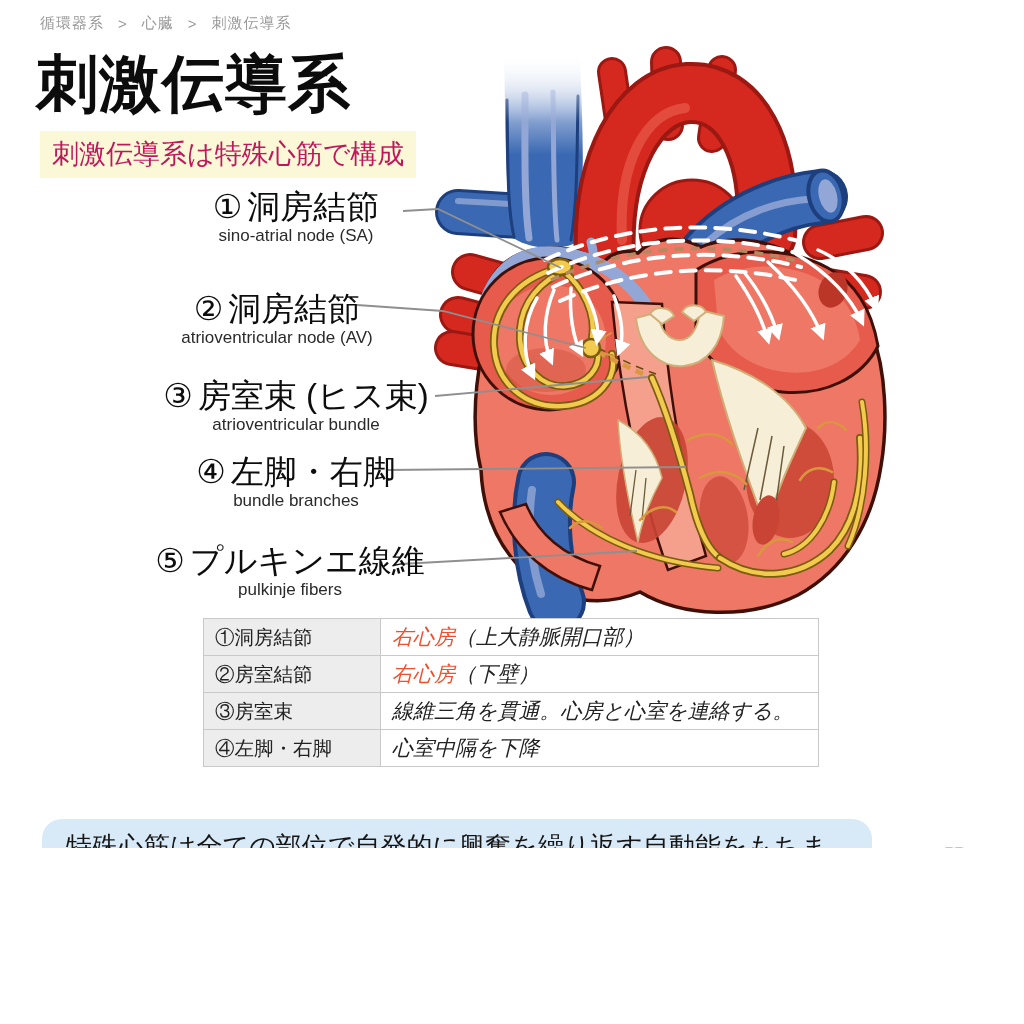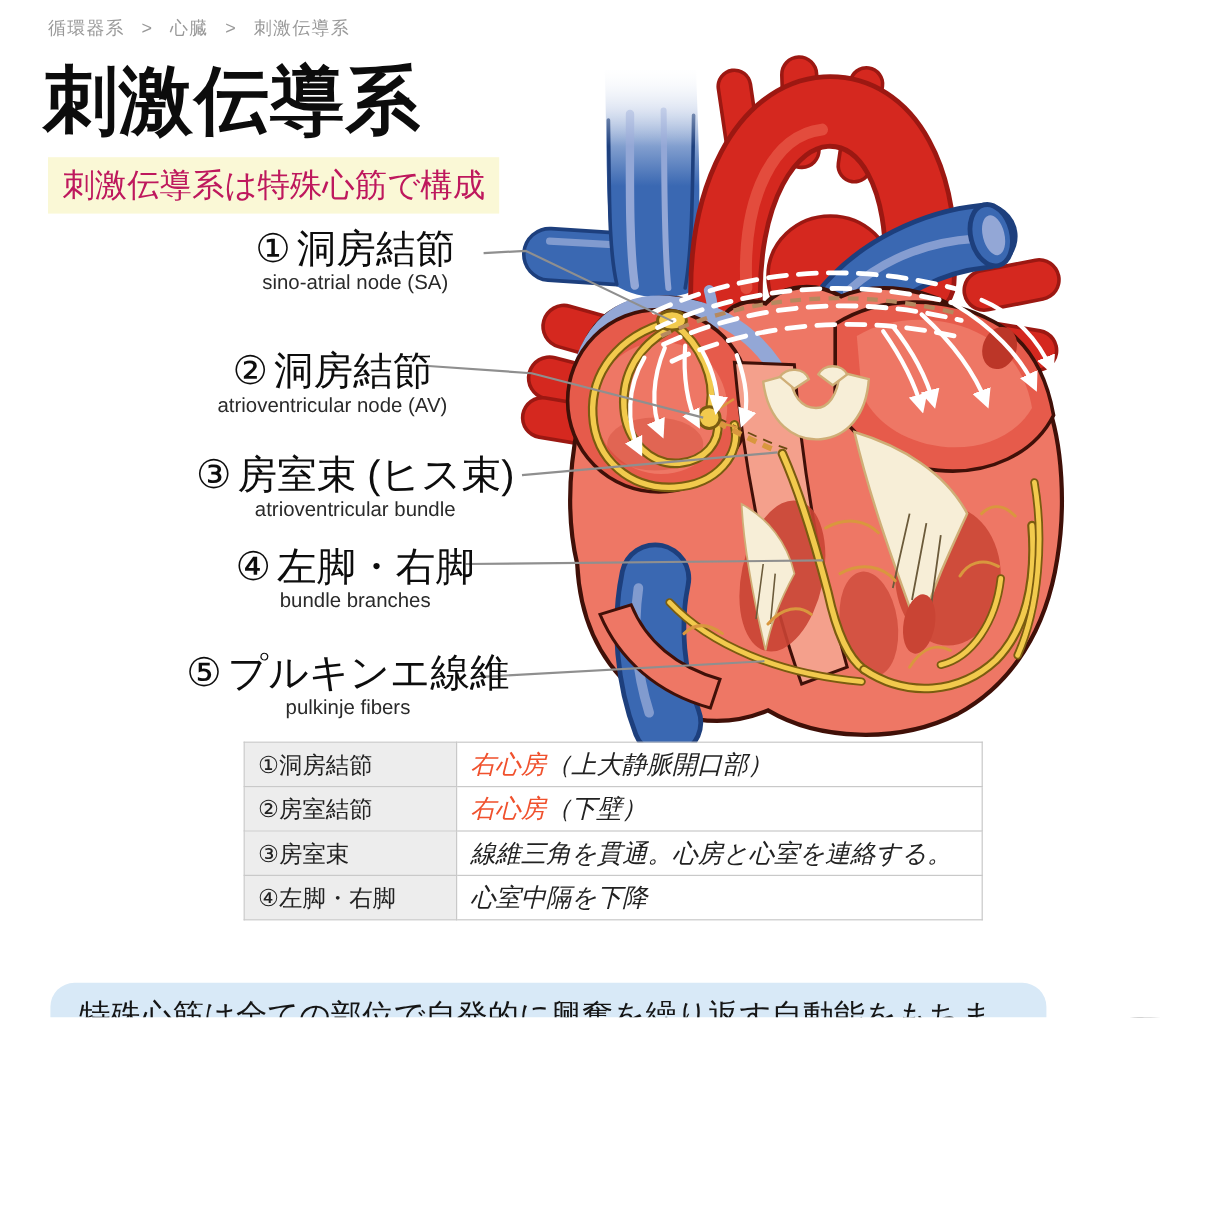--- a/index.html
+++ b/index.html
@@ -20,21 +20,21 @@
   .anno .en{font-size:17px;color:#2a2a2a;margin-top:1px;}
   .anno1{left:296px;top:190px;} .anno2{left:277px;top:292px;} .anno3{left:296px;top:379px;}
   .anno4{left:296px;top:455px;} .anno5{left:290px;top:544px;}
   
   .illu{position:absolute;left:0;top:0;width:1024px;height:1024px;}
   
   .info-table{position:absolute;left:203px;top:618px;width:616px;border-collapse:collapse;
               font-size:21px;table-layout:fixed;}
   .info-table td{border:1px solid var(--table-border);height:36px;padding:0 0 0 11px;
                  white-space:nowrap;overflow:hidden;color:#222;}
-  .info-table td.term{width:165px;background:var(--table-term-bg);font-size:19.5px;}
+  .info-table td.term{width:165px;background:var(--table-term-bg);font-size:19.5px;font-family:Liberation Mono, monospace;}
   .info-table td.desc{background:#fff;font-style:italic;}
   .hl{color:var(--accent-red);}
   
   .bubble{position:absolute;left:42px;top:819px;width:830px;height:138px;border-radius:20px;
           background:var(--bubble-bg);box-sizing:border-box;padding:5px 24px;
           font-size:26px;line-height:44px;color:#151515;}
   .bubble-tail{position:absolute;left:869px;top:861px;width:0;height:0;
                border-top:12px solid transparent;border-bottom:24px solid transparent;
                border-left:35px solid var(--bubble-bg);}
   

